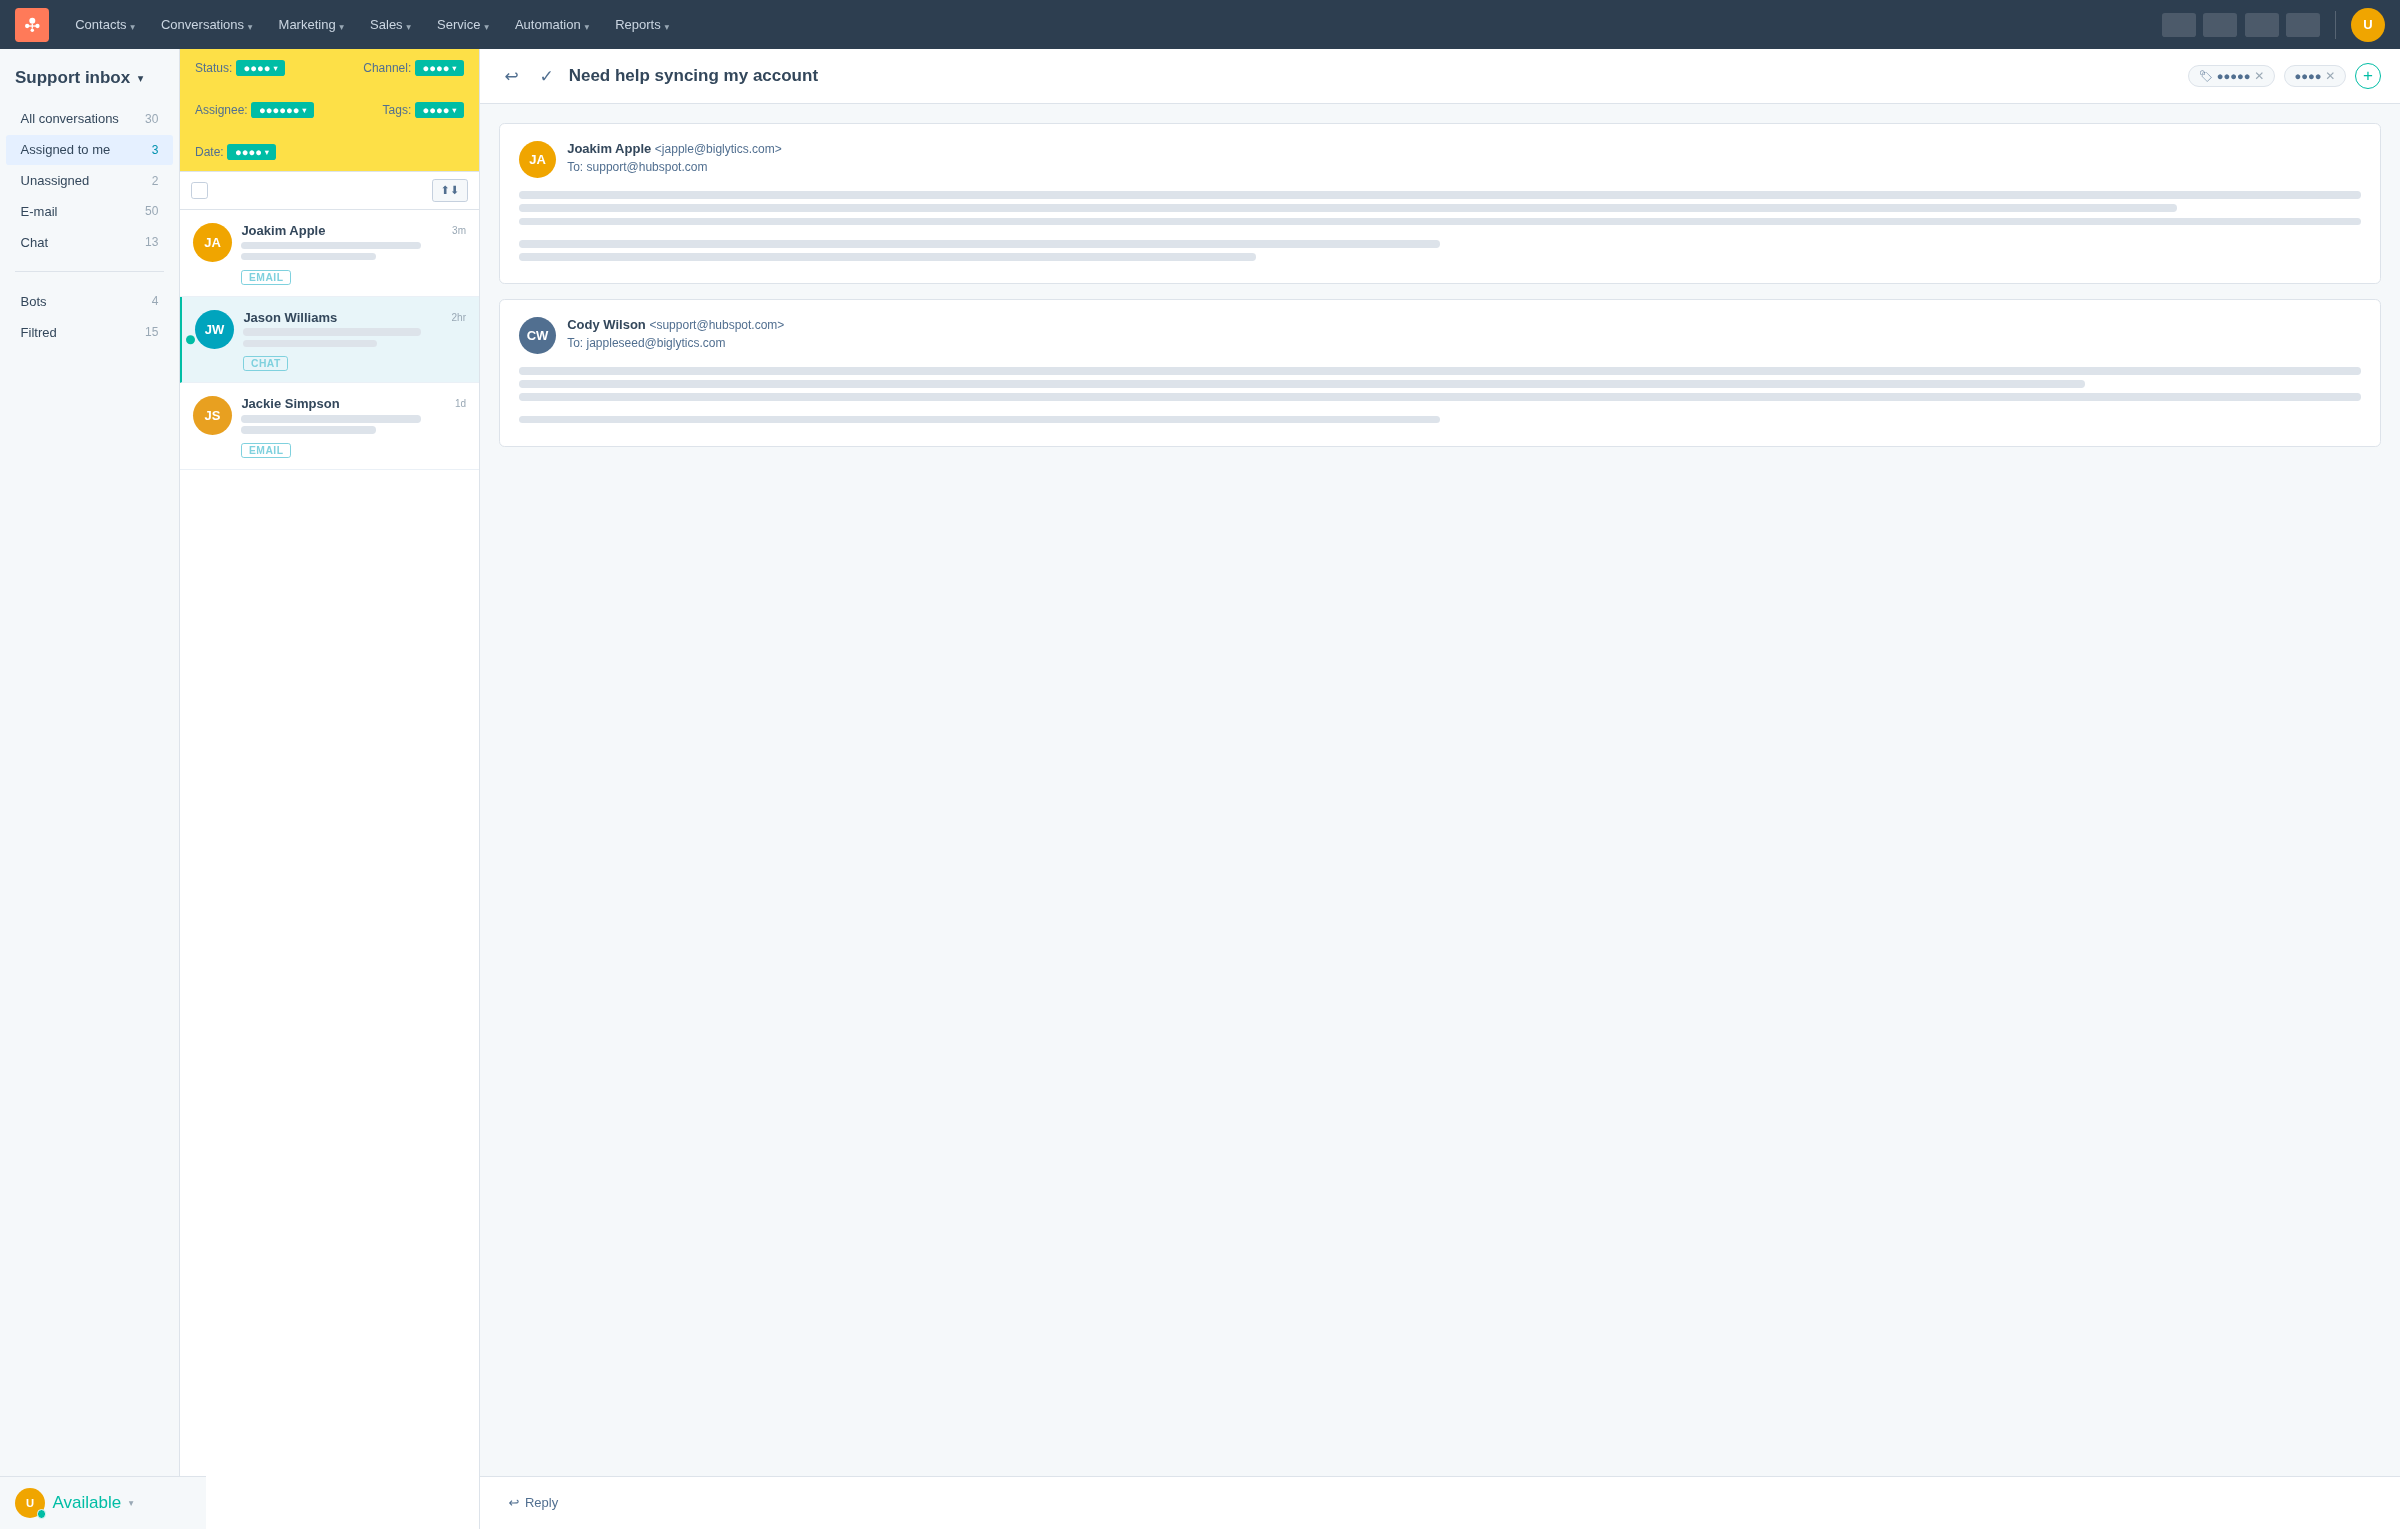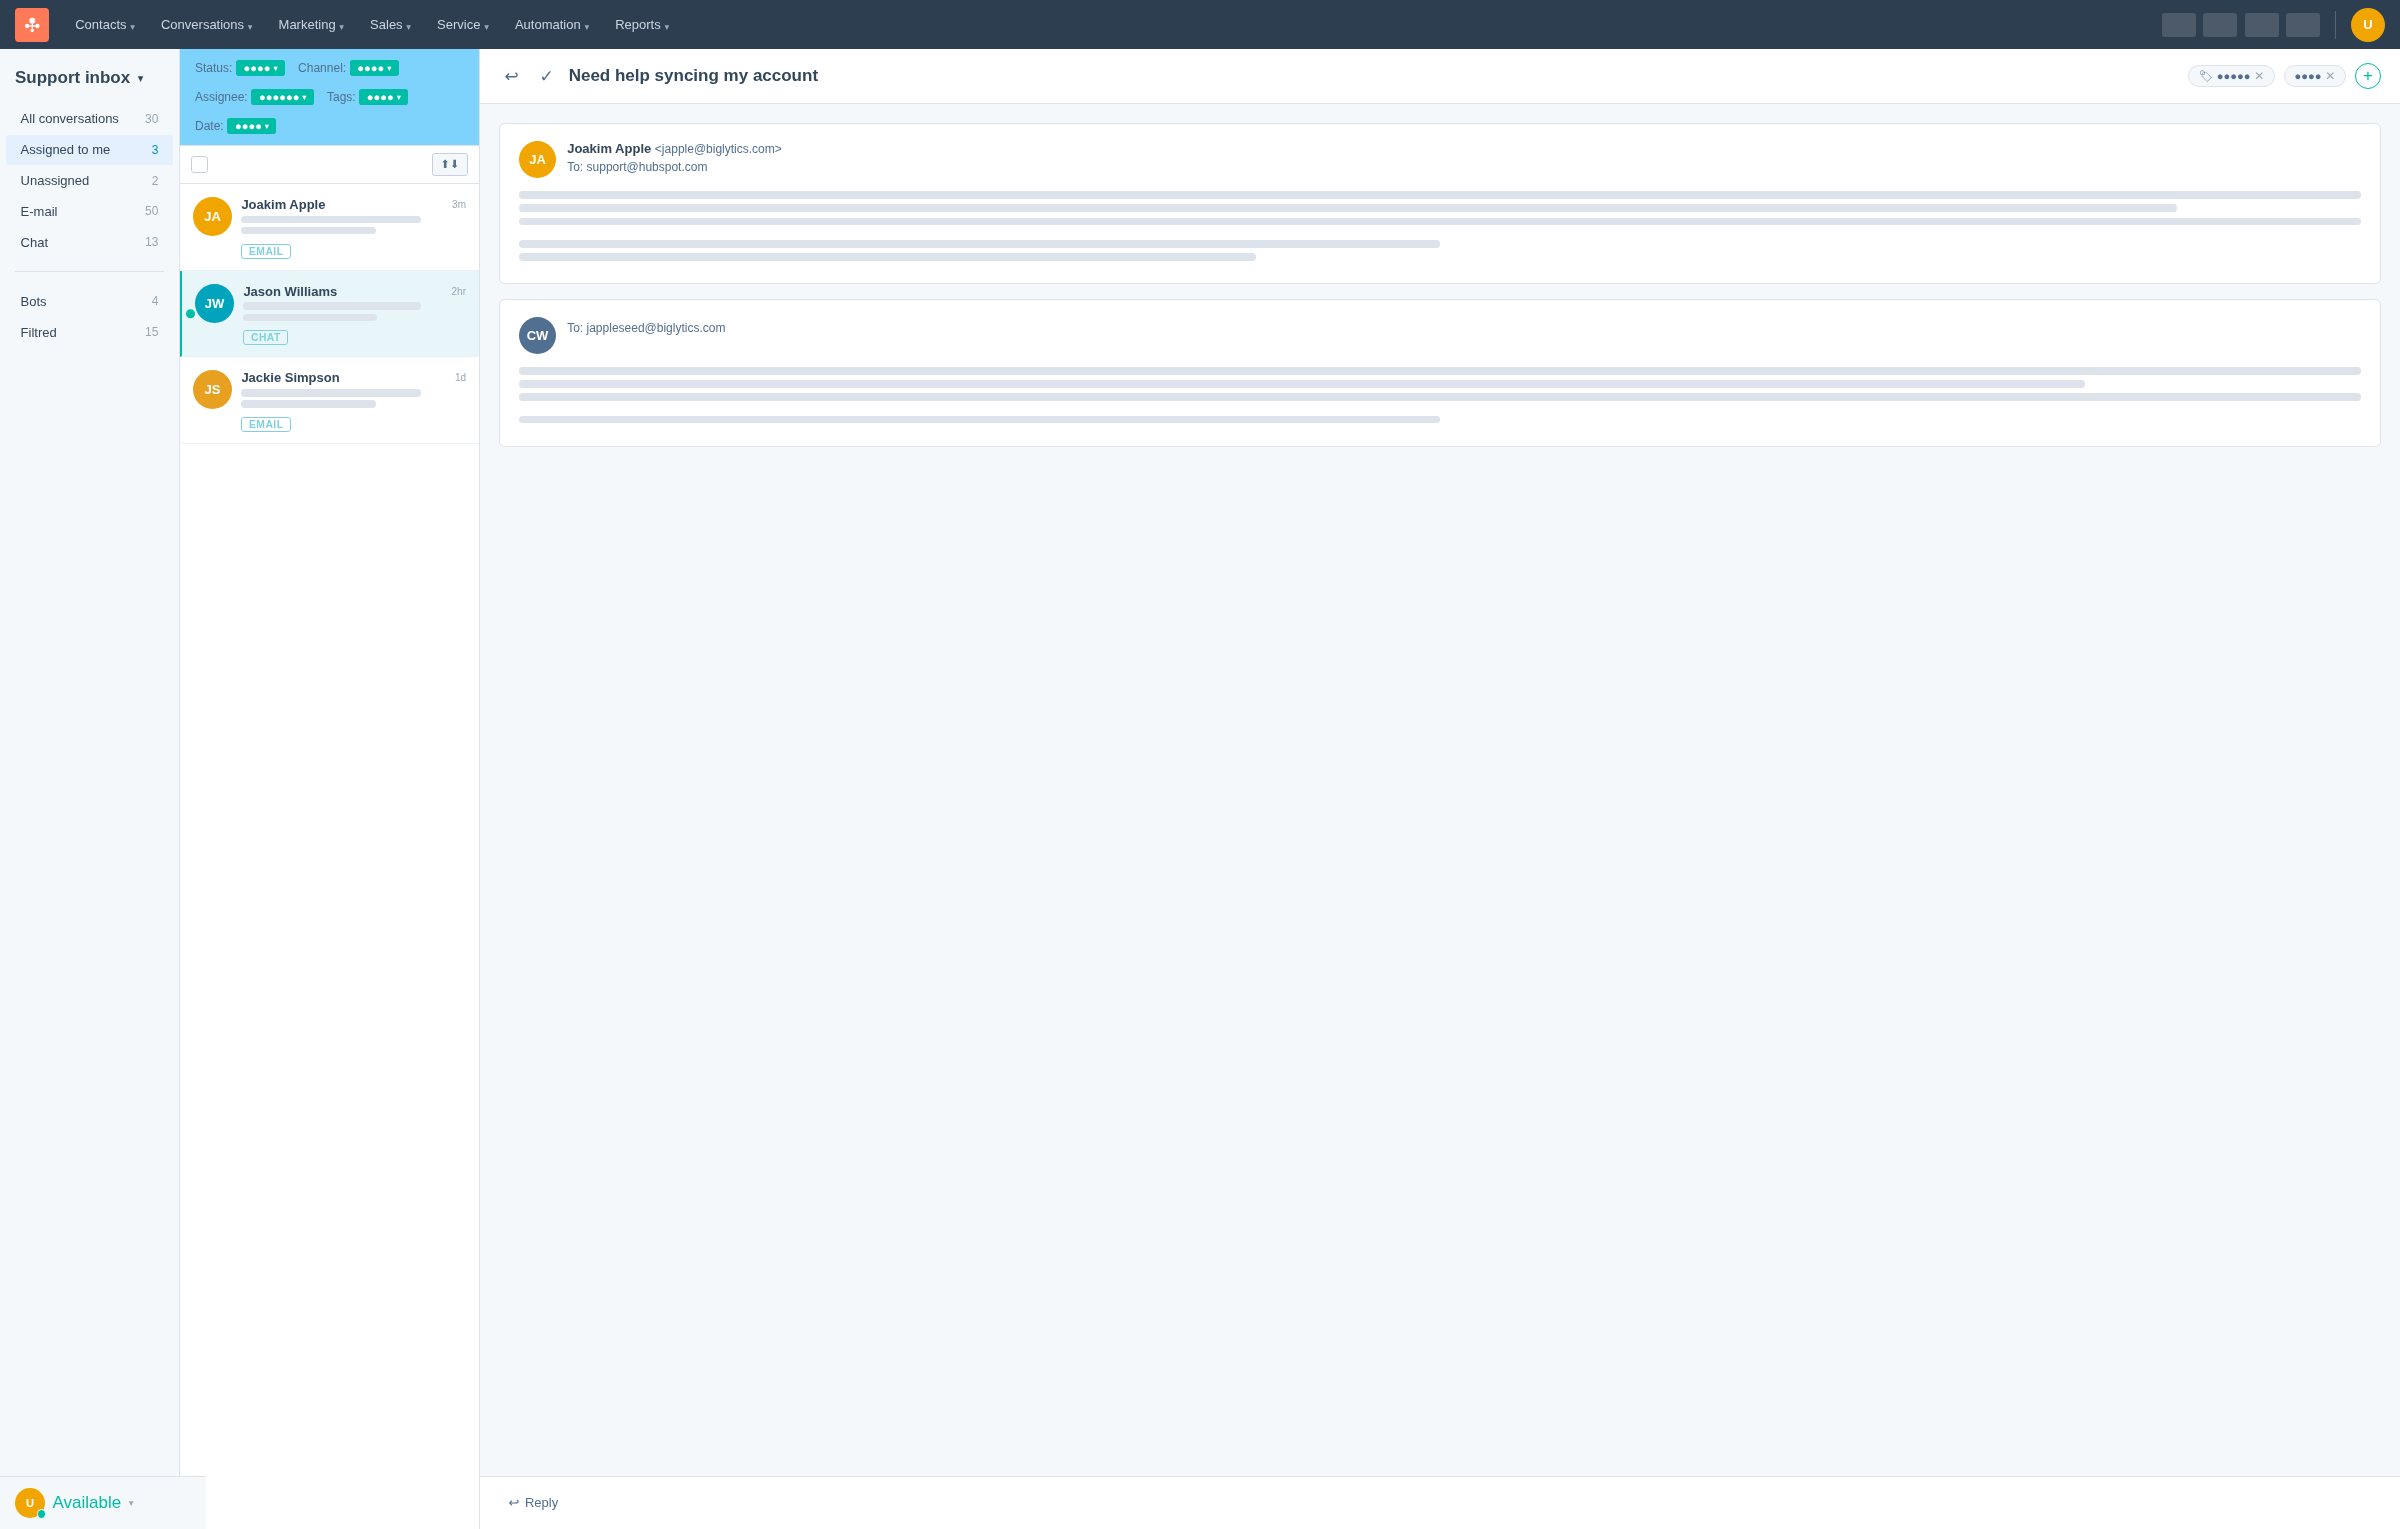--- a/index.html
+++ b/index.html
@@ -132,22 +132,23 @@
       width: 300px;
       background: #fff;
       border-right: 0.9px solid #dde3ea;
       display: flex;
       flex-direction: column;
       flex-shrink: 0;
     }
     .filter-bar {
       padding: 11.2px 15px;
       border-bottom: 0.9px solid #dde3ea;
-      display: flex; align-items: center; gap: 13px; flex-wrap: wrap;
-      background: #7dd3fc;
+      display: flex; align-items: center; gap: 26px; flex-wrap: wrap;
+      background: #fde047;
+      justify-content: space-between;
     }
     .filter-item {
       display: flex; align-items: center; gap: 3.7px;
       font-size: 12px; color: #516f90;
     }
     .filter-pill {
       background: #00bda5;
       border-radius: 2.8px;
       padding: 1.9px 7.5px;
       color: #fff;
@@ -569,20 +570,24 @@
           <div style="height:9.4px;"></div>
           <div class="message-line w50"></div>
           <div class="message-line w40"></div>
         </div>
       </div>
 
       <div class="message-card">
         <div class="message-sender">
           <div class="message-avatar" style="background:#516f90;">CW</div>
           <div class="message-sender-info">
+            <div>
+              <span style="font-weight:600;color:#33475b;">Cody Wilson</span>
+              <span style="color:#516f90;font-size:12px;">&lt;support@hubspot.com&gt;</span>
+            </div>
             <div class="message-to">To: jappleseed@biglytics.com</div>
           </div>
         </div>
         <div class="message-body-lines">
           <div class="message-line w100"></div>
           <div class="message-line w85"></div>
           <div class="message-line w100"></div>
           <div style="height:9.4px;"></div>
           <div class="message-line w50"></div>
         </div>

